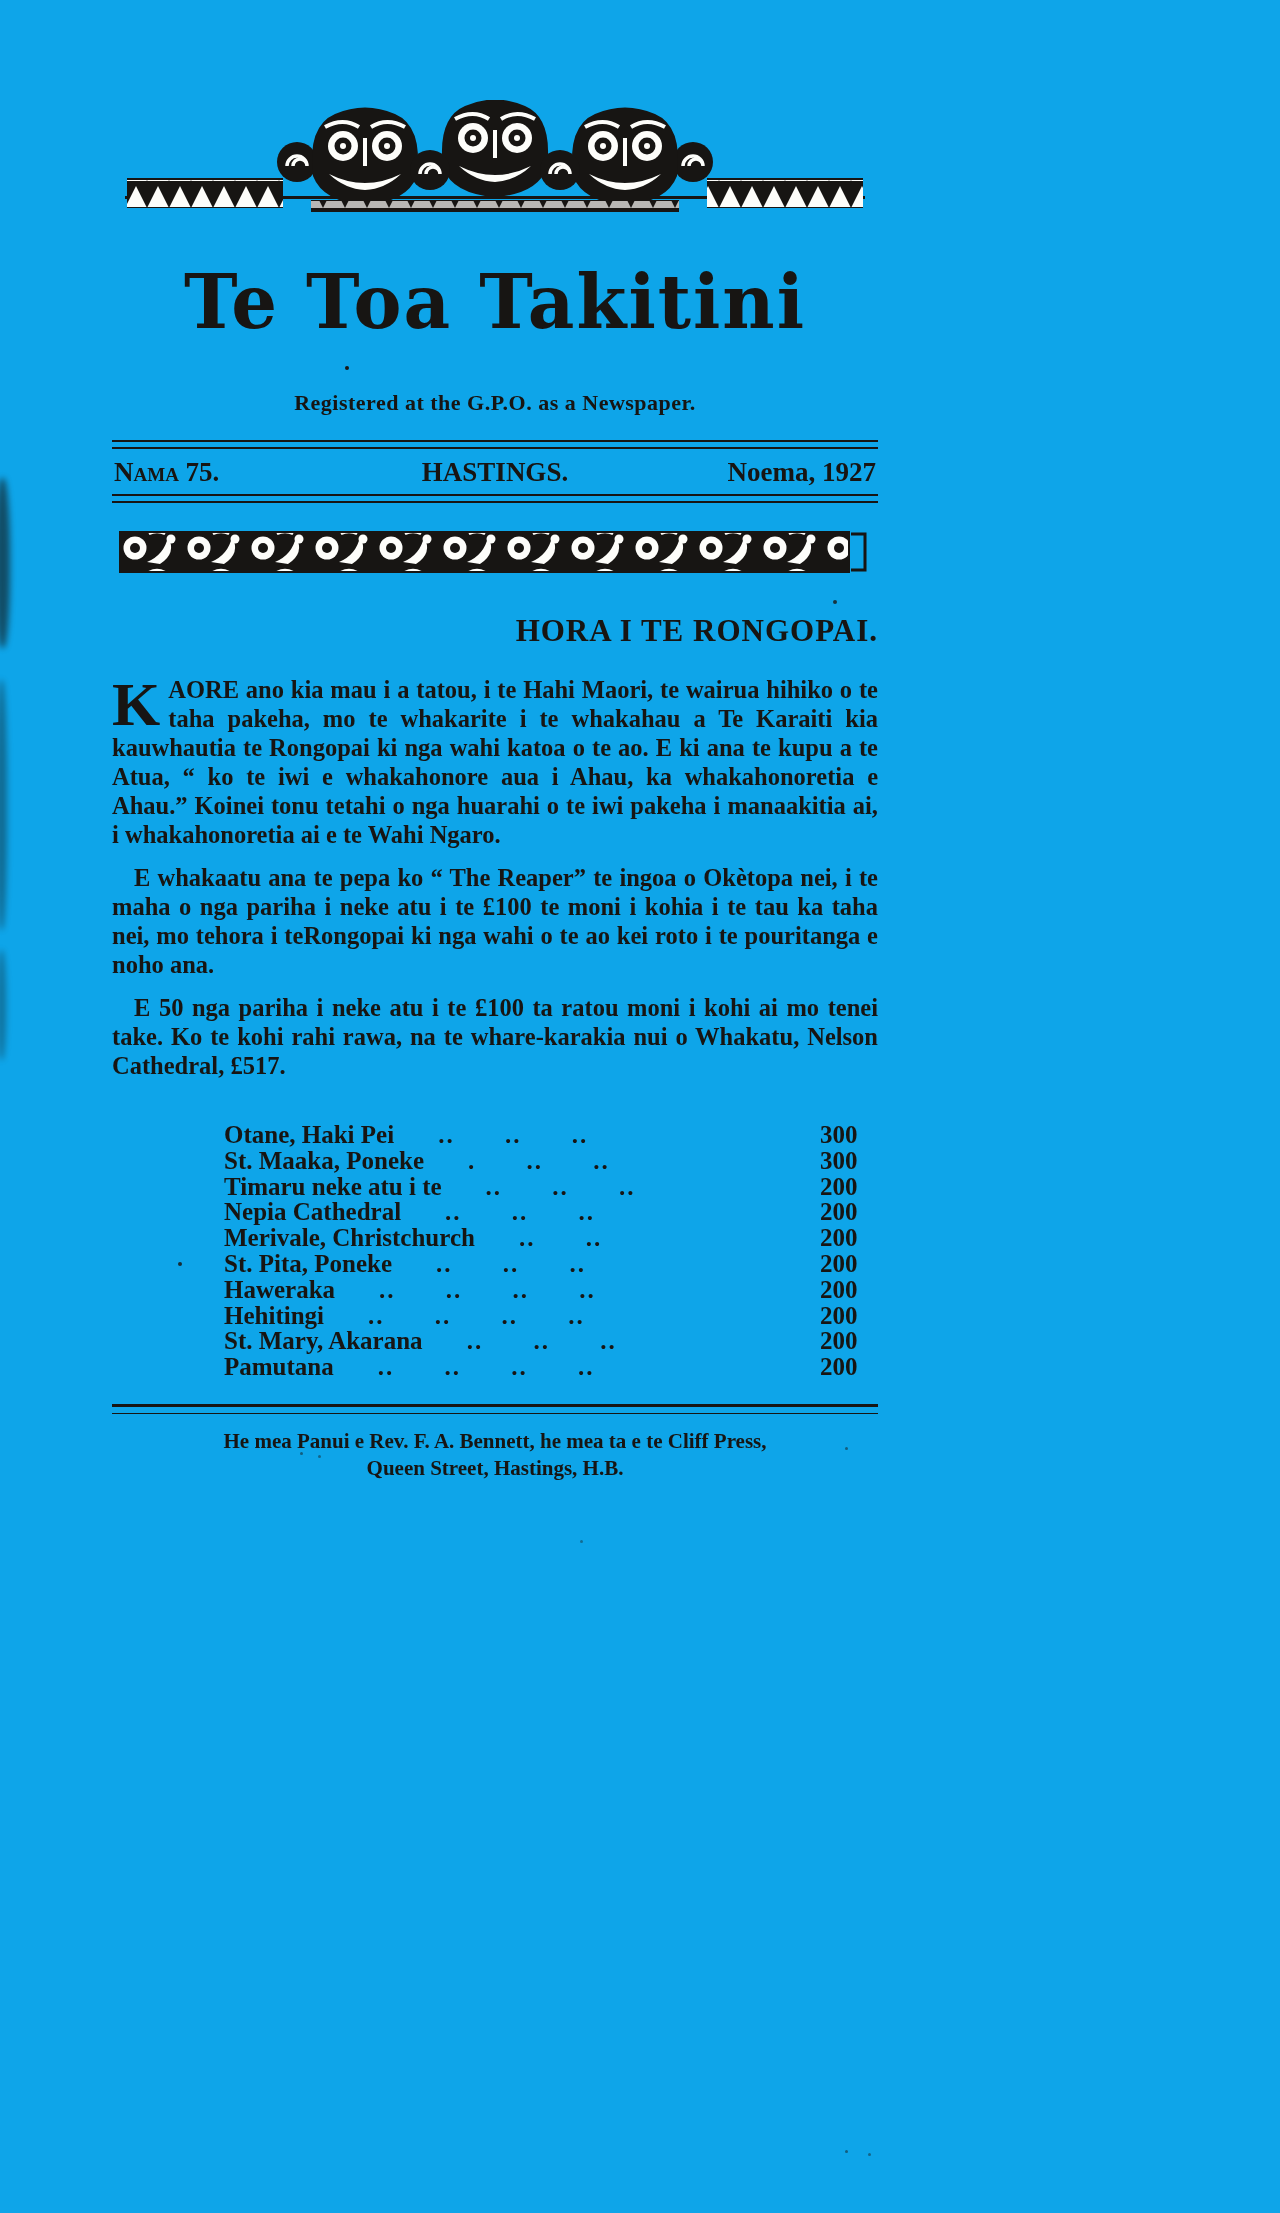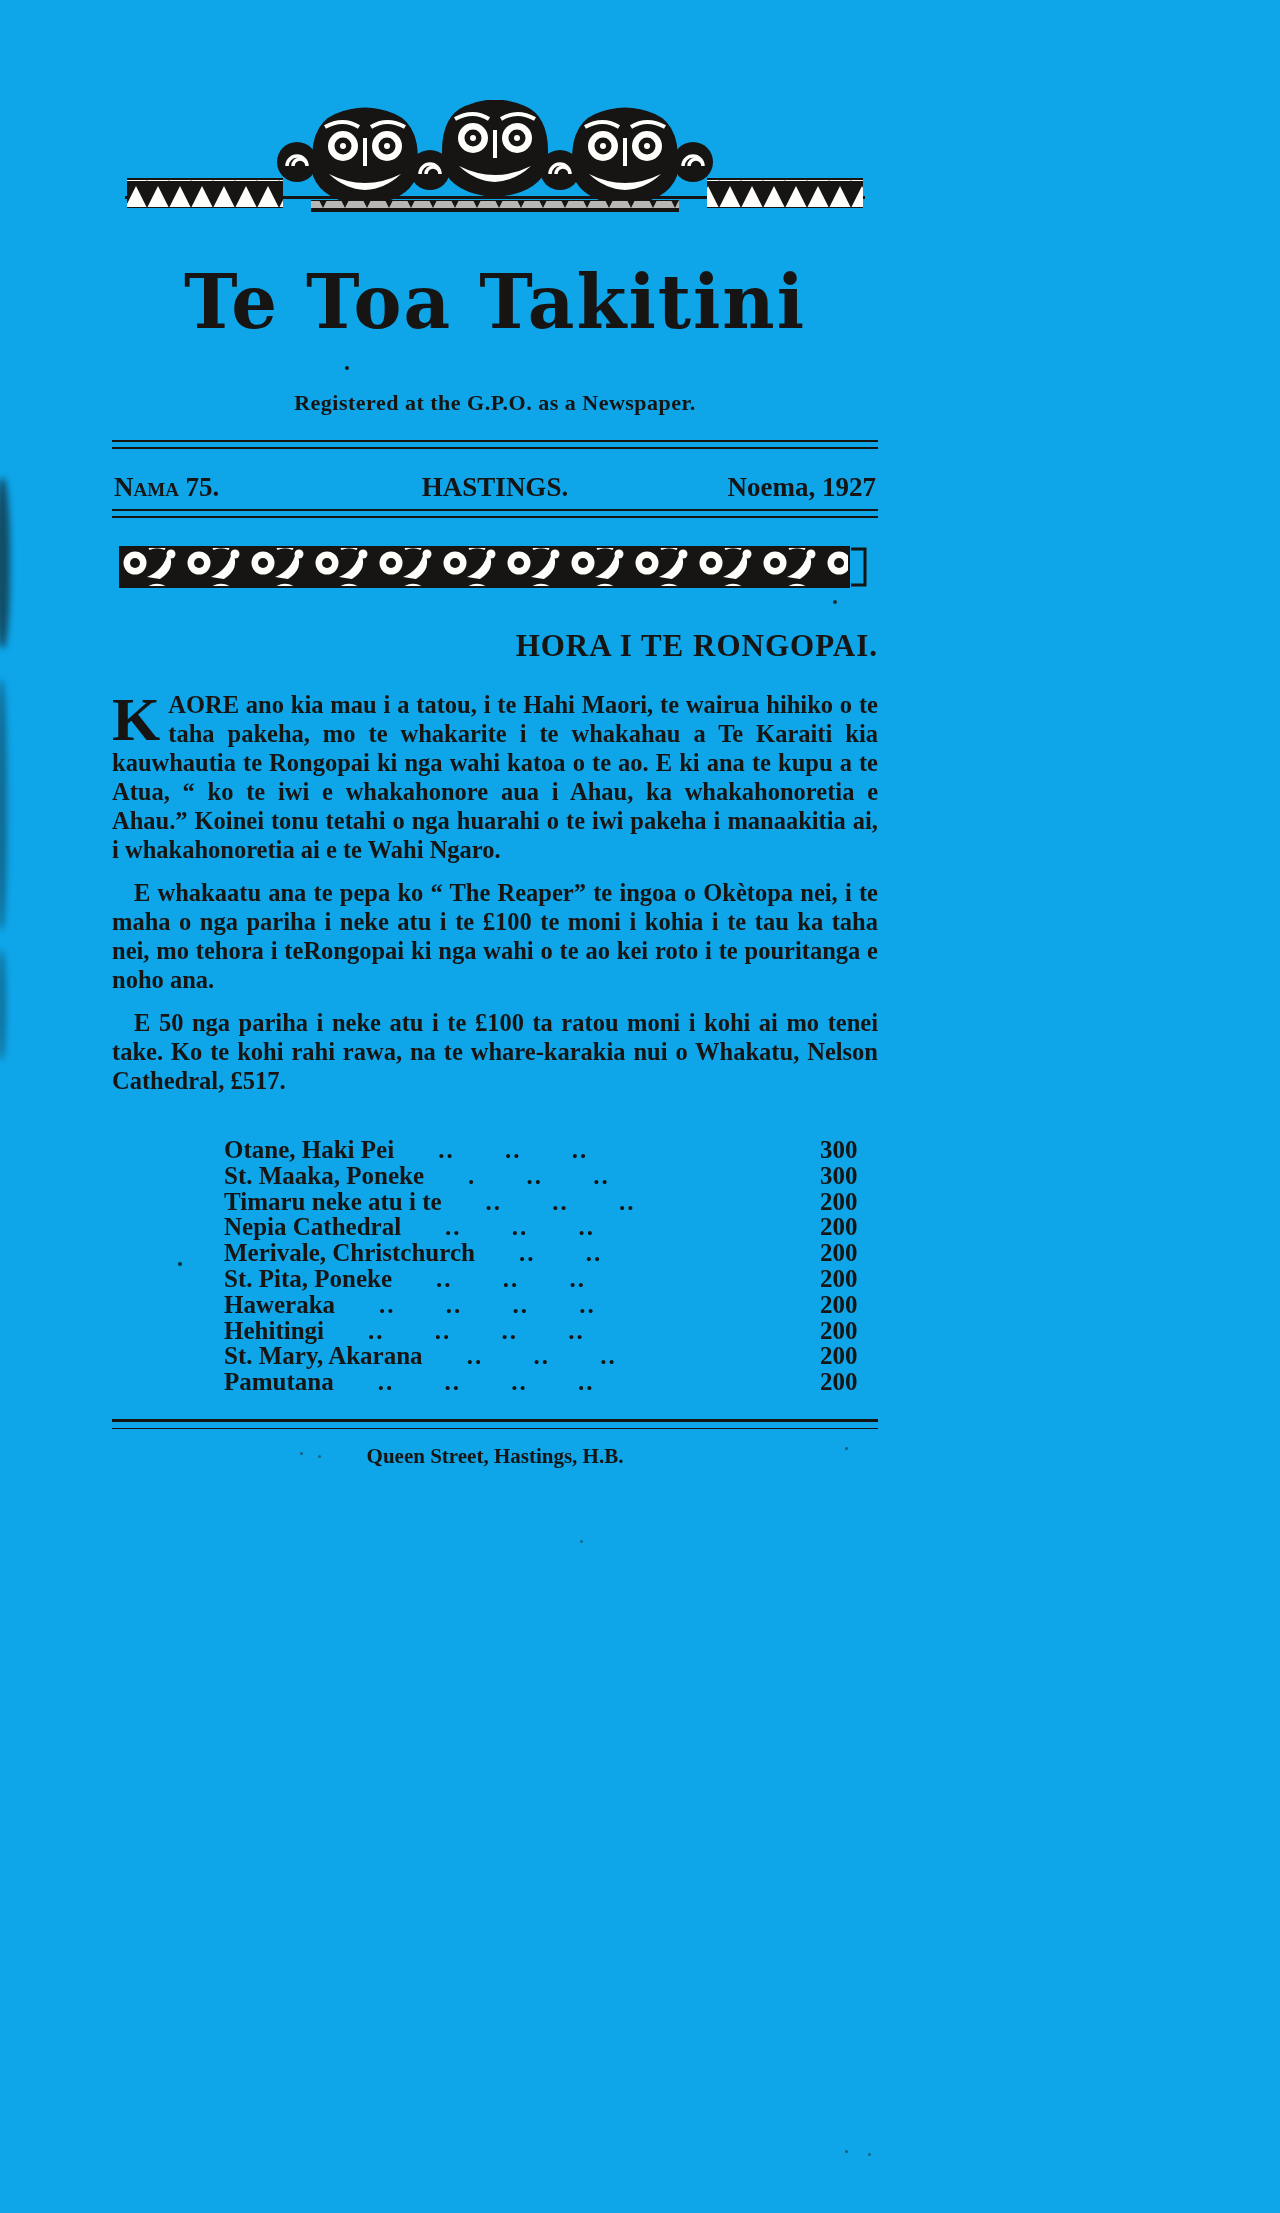--- a/index.html
+++ b/index.html
@@ -39,21 +39,21 @@
     text-align: center;
     font-weight: 700;
     font-size: 22px;
     letter-spacing: 0.5px;
   }
   .rule-a { margin-top: 24px; height: 5px; border-top: 2px solid #171513; border-bottom: 2px solid #171513; }
   .rule-b { height: 5px; border-top: 2px solid #171513; border-bottom: 2px solid #171513; }
   .masthead-row {
     display: flex;
     align-items: baseline;
-    padding: 16px 2px 6px 2px;
+    padding: 1px 2px 6px 2px;
     font-weight: 700;
     font-size: 27px;
   }
   .mh-left  { flex: 1; text-align: left;  font-variant: small-caps; }
   .mh-mid   { flex: 1; text-align: center; margin-top: 7px; }
   .mh-right { flex: 1; text-align: right; }
 
   
   .heading {
     margin-top: 38px;
@@ -237,20 +237,21 @@
       <div class="t-row">
         <span class="t-name">Pamutana</span>
         <span class="t-dots">.. .. .. ..</span>
         <span class="t-val">200</span>
       </div>
     </div>
 
 
     <div class="rule-footer"></div>
     <div class="imprint">
+      <div>He mea Panui e Rev. F. A. Bennett, he mea ta e te Cliff Press,</div>
       <div>Queen Street, Hastings, H.B.</div>
     </div>
 
   </div>
 
   <div class="speck" style="left:345px; top:366px; width:4px; height:4px;"></div>
   <div class="speck" style="left:833px; top:600px; width:4px; height:4px; opacity:.8;"></div>
   <div class="smudge" style="left:-5px; top:478px; width:15px; height:170px; opacity:.6;"></div>
   <div class="smudge" style="left:-4px; top:680px; width:11px; height:250px; opacity:.4;"></div>
   <div class="smudge" style="left:-3px; top:950px; width:9px; height:110px; opacity:.35;"></div>

